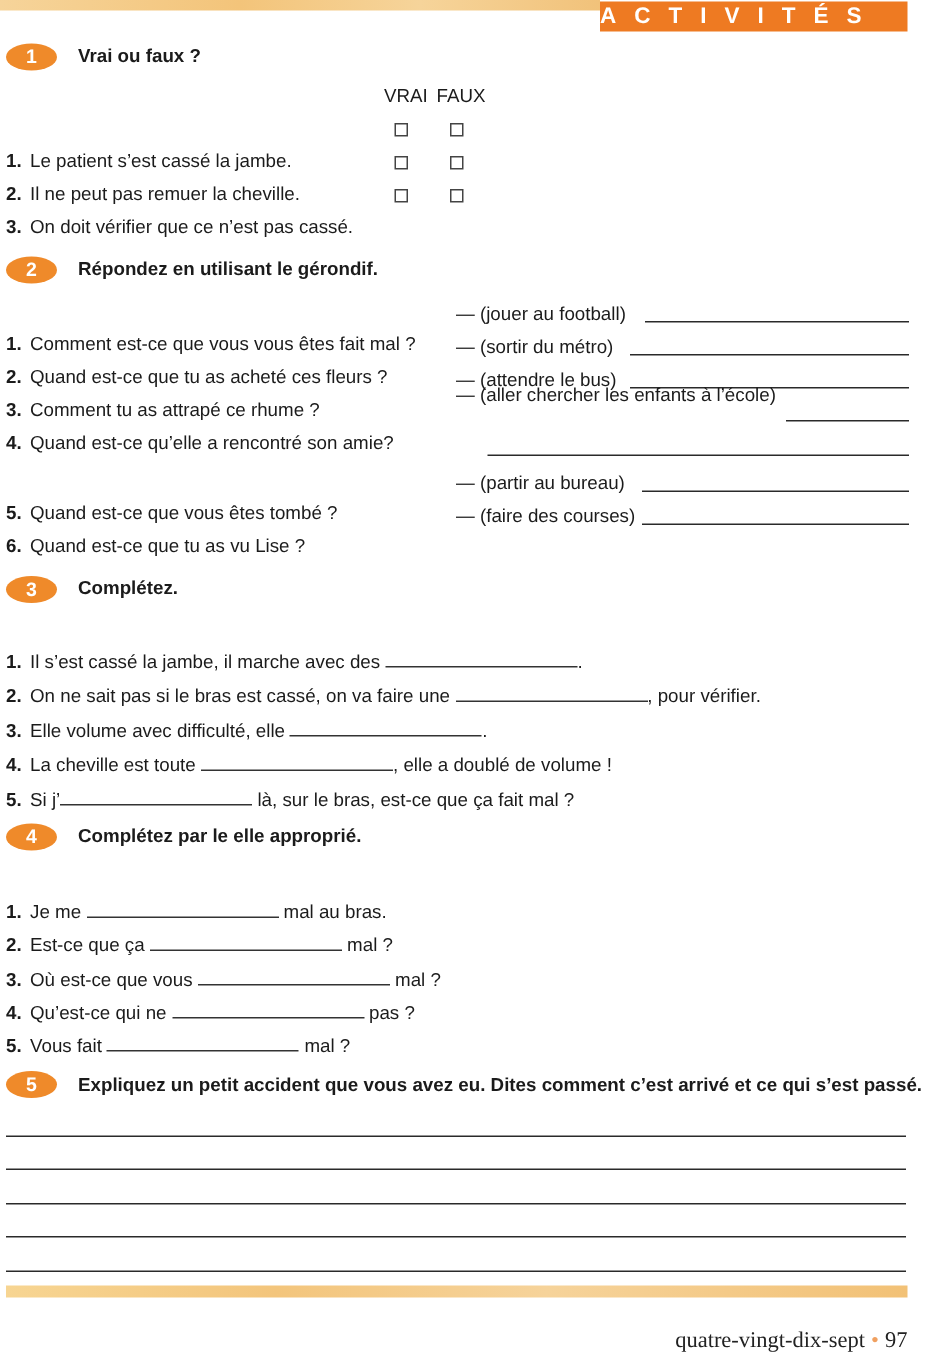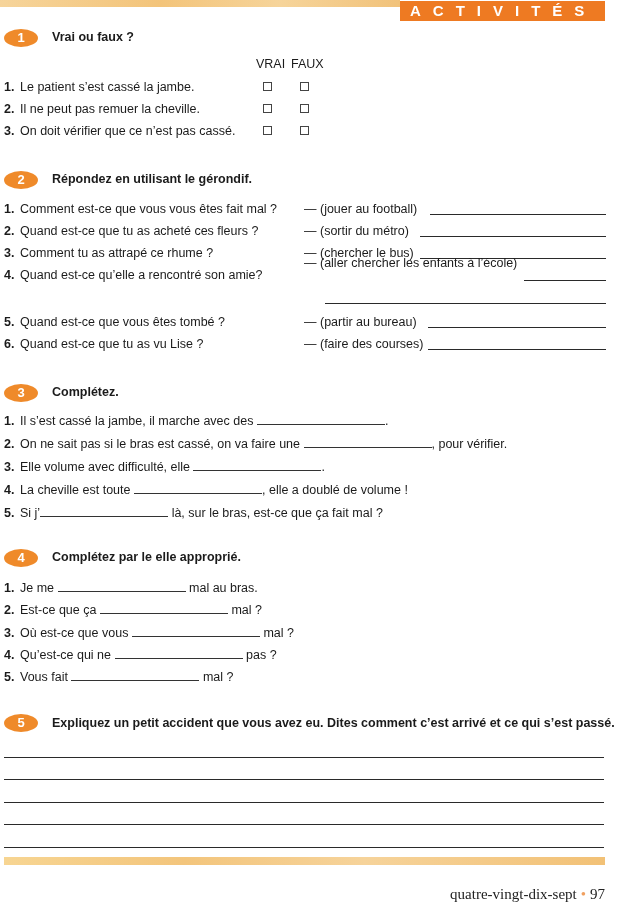--- a/index.html
+++ b/index.html
@@ -1,21 +1,21 @@
 <!DOCTYPE html>
 <html><head>
 <meta charset="utf-8">
 <style>
   html,body{margin:0;padding:0;background:#fff;}
   body{width:630px;height:910px;position:relative;overflow:hidden;font-family:"Liberation Sans","DejaVu Sans",sans-serif;color:#1b1b1b;font-size:12.5px;}
   .topband{position:absolute;left:0;top:0;width:400px;height:7px;background:linear-gradient(90deg,#f6d49a,#f3c47a 40%,#f6d49a 70%,#f1c27a);}
-  .act{position:absolute;left:400px;top:1px;width:205px;height:20px;background:#ee7a22;color:#fff;font-weight:bold;font-size:15px;letter-spacing:12px;line-height:20px;text-align:left;padding-left:10px;box-sizing:border-box;}
+  .act{position:absolute;left:400px;top:1px;width:205px;height:20px;background:#ee7a22;color:#fff;font-weight:bold;font-size:15px;letter-spacing:12px;line-height:20px;text-align:left;box-sizing:border-box;}
   .badge{position:absolute;left:4px;width:34px;height:18px;border-radius:50%;background:#ef8a2a;color:#fff;font-weight:bold;font-size:13px;text-align:center;line-height:18px;}
   .extitle{position:absolute;left:52px;font-weight:bold;font-size:12.5px;white-space:nowrap;}
-  .row{position:absolute;left:0;white-space:nowrap;}
+  .row{position:absolute;left:0;white-space:nowrap;margin-top:20px;}
   .num{display:inline-block;width:20px;font-weight:bold;text-align:left;padding-left:4px;box-sizing:border-box;}
   .q{display:inline-block;}
   .blank{display:inline-block;border-bottom:1px solid #333;height:11px;vertical-align:baseline;}
   .cb{position:absolute;width:9px;height:9px;border:1px solid #444;box-sizing:border-box;}
   .colhdr{position:absolute;font-weight:normal;font-size:12.5px;}
   .hint{position:absolute;white-space:nowrap;}
   .line{position:absolute;left:4px;width:600px;height:1px;background:#2a2a2a;}
   .hline{position:absolute;height:1px;background:#2a2a2a;}
   .botband{position:absolute;left:4px;top:857px;width:601px;height:8px;background:linear-gradient(90deg,#f7d592,#f3c57c 30%,#f6d39a 60%,#f2c176);}
   .footer{position:absolute;right:25px;top:886px;font-family:"Liberation Serif","DejaVu Serif",serif;font-size:15px;color:#222;}
@@ -49,21 +49,21 @@
 
 <div class="row" style="top:202px"><span class="num">1.</span><span class="q">Comment est-ce que vous vous êtes fait mal ?</span></div>
 <div class="hint" style="left:304px;top:202px">— (jouer au football)</div>
 <div class="hline" style="left:430px;width:176px;top:214px"></div>
 
 <div class="row" style="top:224px"><span class="num">2.</span><span class="q">Quand est-ce que tu as acheté ces fleurs ?</span></div>
 <div class="hint" style="left:304px;top:224px">— (sortir du métro)</div>
 <div class="hline" style="left:420px;width:186px;top:236px"></div>
 
 <div class="row" style="top:246px"><span class="num">3.</span><span class="q">Comment tu as attrapé ce rhume ?</span></div>
-<div class="hint" style="left:304px;top:246px">— (chercher le bus)</div>
+<div class="hint" style="left:304px;top:246px">— (attendre le bus)</div>
 <div class="hline" style="left:420px;width:186px;top:258px"></div>
 
 <div class="row" style="top:268px"><span class="num">4.</span><span class="q">Quand est-ce qu’elle a rencontré son amie?</span></div>
 <div class="hint" style="left:304px;top:256px">— (aller chercher les enfants à l’école)</div>
 <div class="hline" style="left:524px;width:82px;top:280px"></div>
 <div class="hline" style="left:325px;width:281px;top:303px"></div>
 
 <div class="row" style="top:315px"><span class="num">5.</span><span class="q">Quand est-ce que vous êtes tombé ?</span></div>
 <div class="hint" style="left:304px;top:315px">— (partir au bureau)</div>
 <div class="hline" style="left:428px;width:178px;top:327px"></div>

